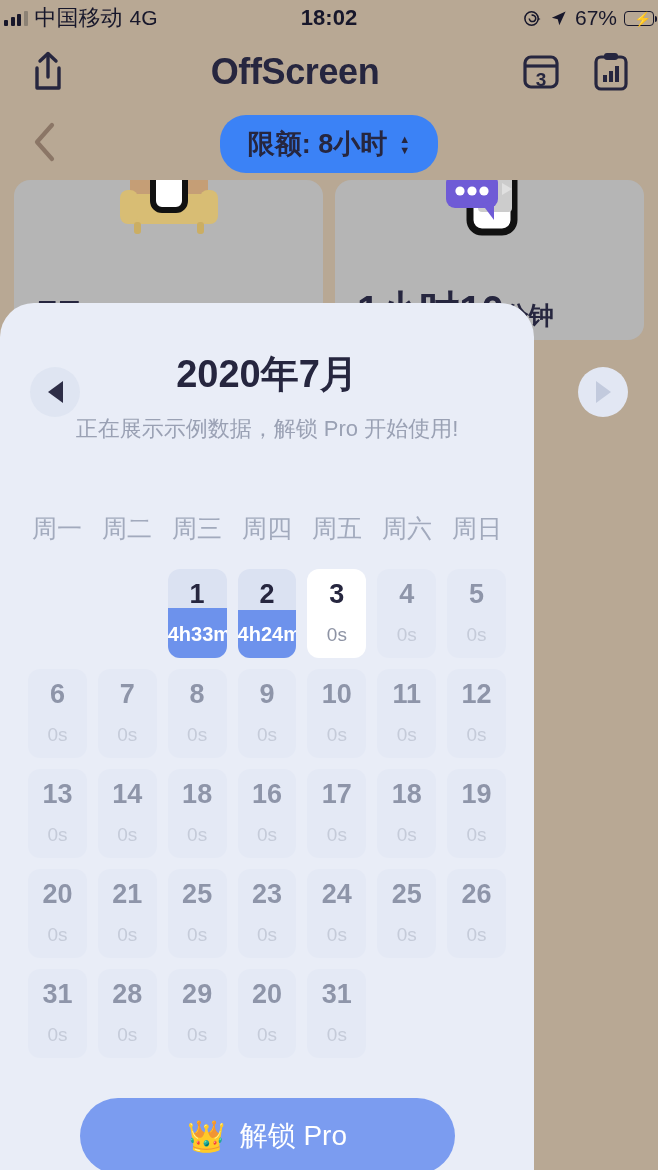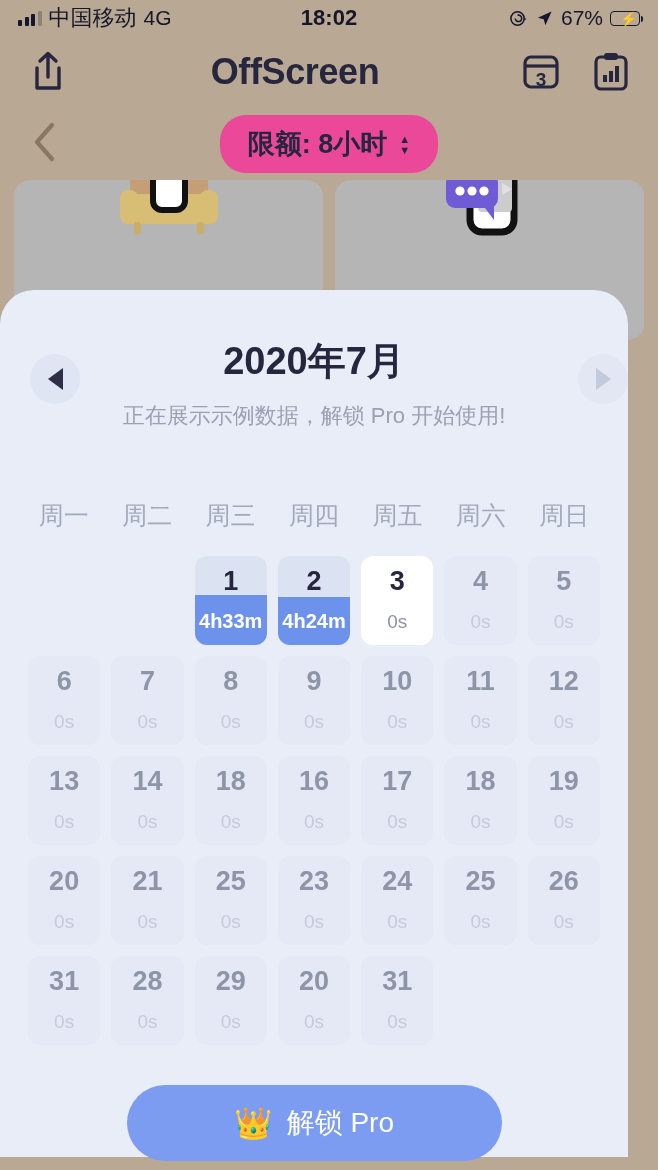--- a/index.html
+++ b/index.html
@@ -12,21 +12,21 @@
   #app {
     position:relative;
     width:658px; height:1170px;
     background:#b8a894;
   }
 
   
   .statusbar {
     position:absolute; top:0; left:0; width:658px; height:36px;
     display:flex; align-items:center; justify-content:space-between;
-    padding:0 18px;
+    padding:0 4px;
     color:#17172b;
   }
   .sb-left, .sb-right { display:flex; align-items:center; gap:7px; }
   .sb-carrier { font-size:22px; font-weight:400; letter-spacing:0px; }
   .sb-net { font-size:21px; font-weight:400; }
   .sb-time { font-size:22px; font-weight:700; position:absolute; left:0; right:0; text-align:center; }
   .sig { display:flex; align-items:flex-end; gap:2.5px; height:15px; }
   .sig i { display:block; width:4px; background:#17172b; border-radius:1px; }
   .sig i:nth-child(1){height:6px;}
   .sig i:nth-child(2){height:9px;}
@@ -58,21 +58,21 @@
   .subheader {
     position:absolute; top:108px; left:0; width:658px; height:72px;
     display:flex; align-items:center; justify-content:center;
   }
   .back-chevron {
     position:absolute; left:30px; top:50%; transform:translateY(-50%);
     cursor:pointer;
   }
   .limit-pill {
     display:flex; align-items:center; gap:12px;
-    background:#ec4899; border-radius:26px;
+    background:#3b82f6; border-radius:26px;
     padding:11px 28px;
     cursor:pointer;
   }
   .limit-text { font-size:27px; font-weight:700; color:#26263f; }
   .stepper { display:flex; flex-direction:column; gap:3px; }
   .stepper span { font-size:11px; line-height:8px; color:#26263f; }
 
   
   .bgcards {
     position:absolute; top:180px; left:0; width:658px; height:160px;
@@ -84,21 +84,21 @@
   }
   .bgcard .art { position:absolute; top:-42px; left:50%; transform:translateX(-50%); }
   .bgcard .big {
     position:absolute; bottom:2px; left:22px;
     font-size:40px; font-weight:800; color:#26263f; white-space:nowrap;
   }
   .bgcard .big em { font-style:normal; font-size:25px; font-weight:700; }
 
   
   .sheet {
-    position:absolute; left:0; top:290px; width:628px; height:867px;
+    position:absolute; left:0; top:303px; width:534px; height:867px;
     background:#e9edf7; border-radius:34px 34px 0 0;
   }
   .sheet-head { position:relative; padding-top:46px; text-align:center; }
   .month-title { font-size:38px; font-weight:700; color:#26263f; letter-spacing:0px; }
   .sample-note { margin-top:14px; font-size:22px; color:#9aa1b4; font-weight:400; }
   .arrow-btn {
     position:absolute; top:64px; width:50px; height:50px; border-radius:25px;
     background:#dfe5f2; display:flex; align-items:center; justify-content:center;
     cursor:pointer;
   }

